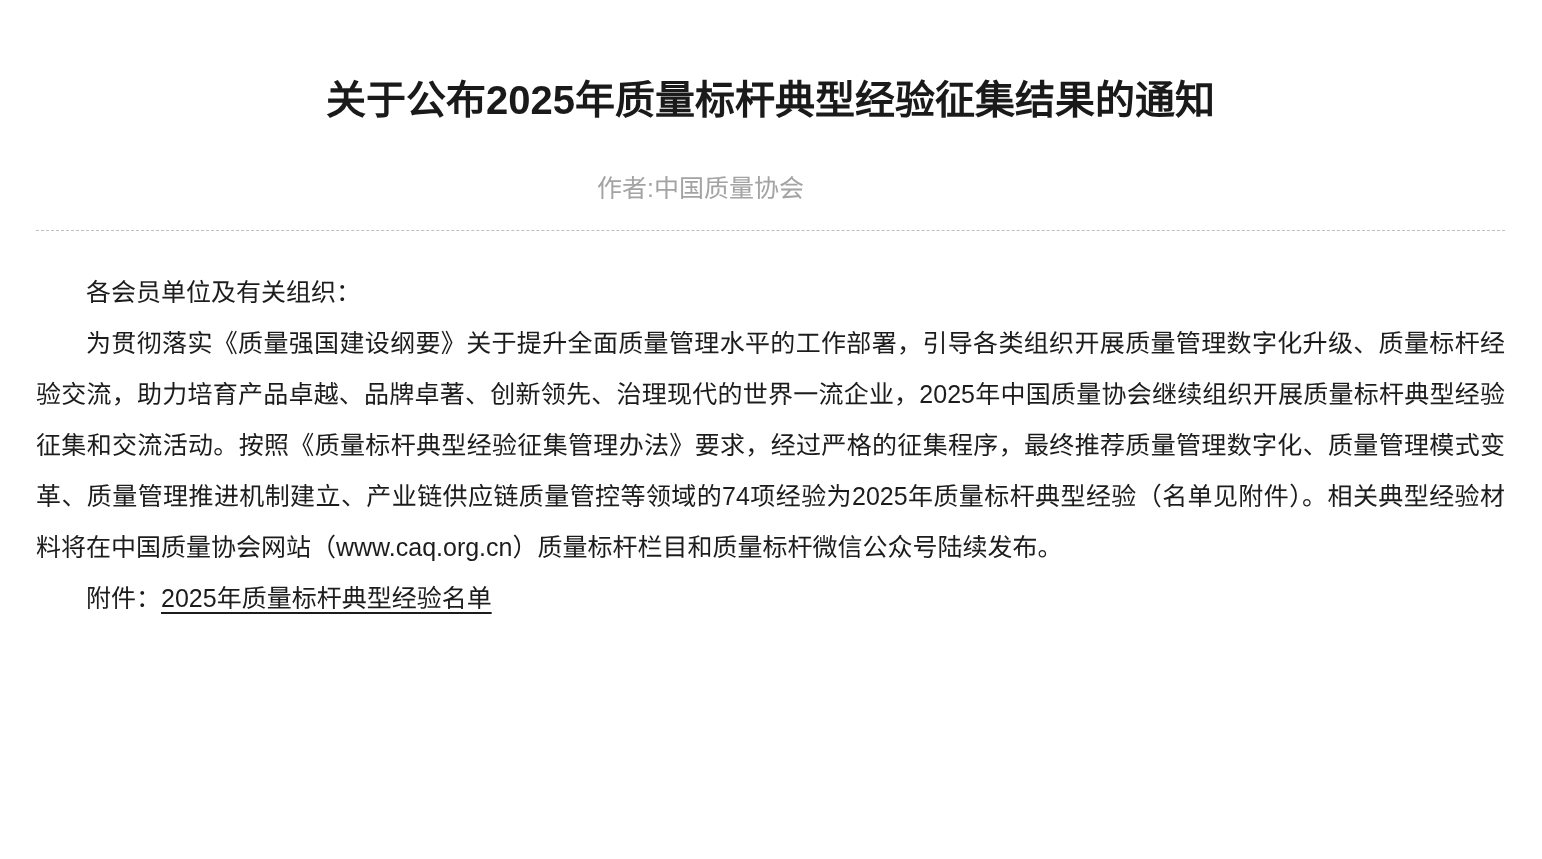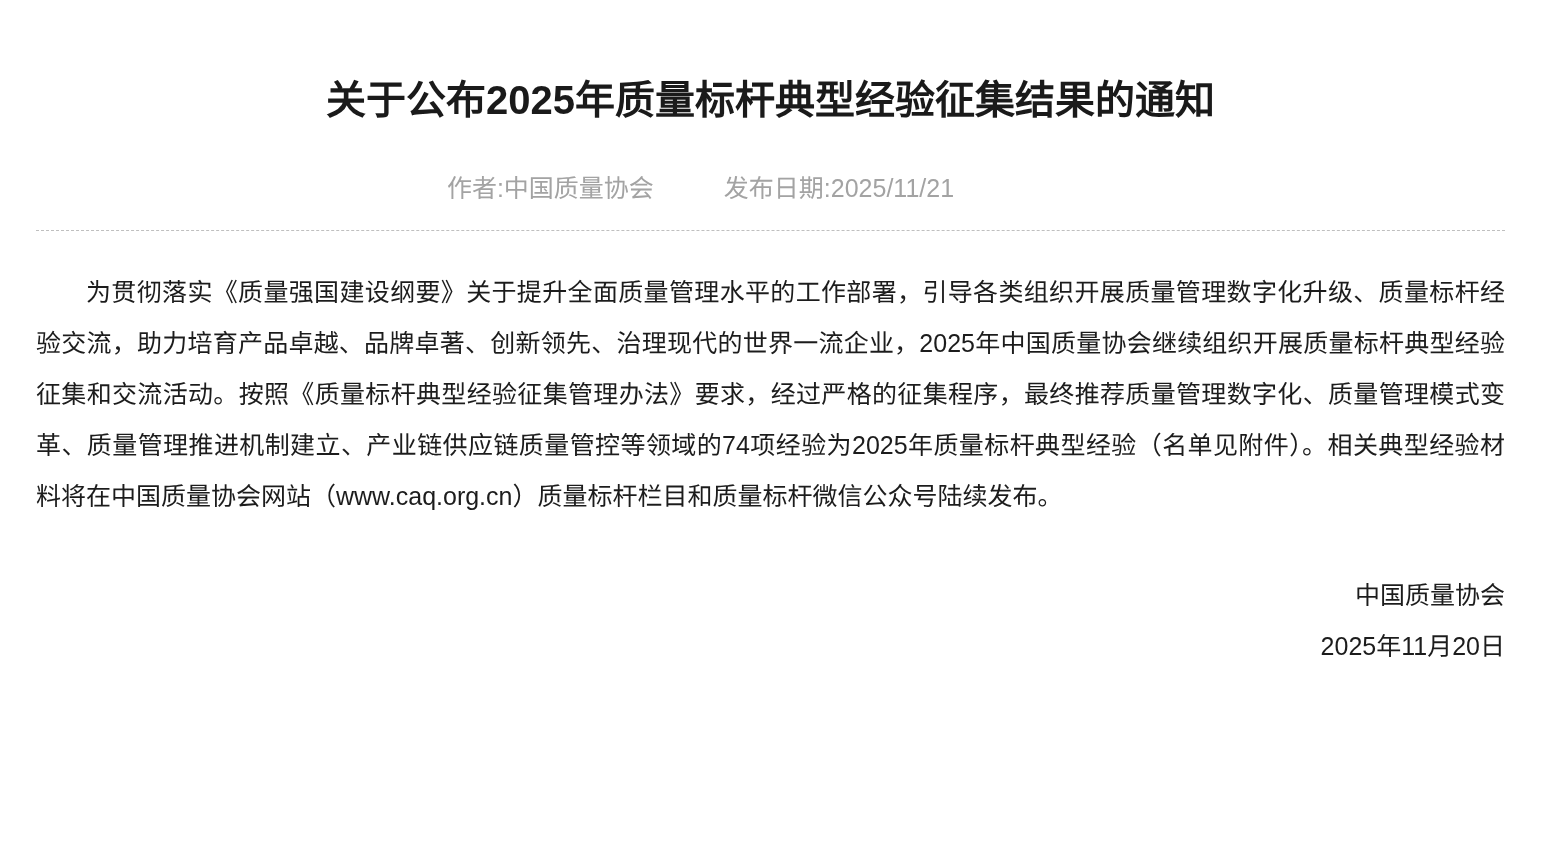--- a/index.html
+++ b/index.html
@@ -83,31 +83,30 @@
 </head>
 <body>
 
 <div class="page">
   <div class="article">
 
     <h1 class="article-title">关于公布2025年质量标杆典型经验征集结果的通知</h1>
 
     <div class="meta-row">
       <span>作者:中国质量协会</span>
-      <span>发布日期:2025/11/21</span>
     </div>
 
     <hr class="divider">
 
     <div class="article-body">
+      <p>各会员单位及有关组织：</p>
 
       <p>为贯彻落实《质量强国建设纲要》关于提升全面质量管理水平的工作部署，引导各类组织开展质量管理数字化升级、质量标杆经验交流，助力培育产品卓越、品牌卓著、创新领先、治理现代的世界一流企业，2025年中国质量协会继续组织开展质量标杆典型经验征集和交流活动。按照《质量标杆典型经验征集管理办法》要求，经过严格的征集程序，最终推荐质量管理数字化、质量管理模式变革、质量管理推进机制建立、产业链供应链质量管控等领域的74项经验为2025年质量标杆典型经验（名单见附件）。相关典型经验材料将在中国质量协会网站（www.caq.org.cn）质量标杆栏目和质量标杆微信公众号陆续发布。</p>
 
 
+      <div class="attachment-line">
+        <span>附件：</span><a class="attachment-link" href="#">2025年质量标杆典型经验名单</a>
+      </div>
 
-      <div class="signature">
-        <div>中国质量协会</div>
-        <div>2025年11月20日</div>
-      </div>
     </div>
 
   </div>
 </div>
 
 </body></html>

